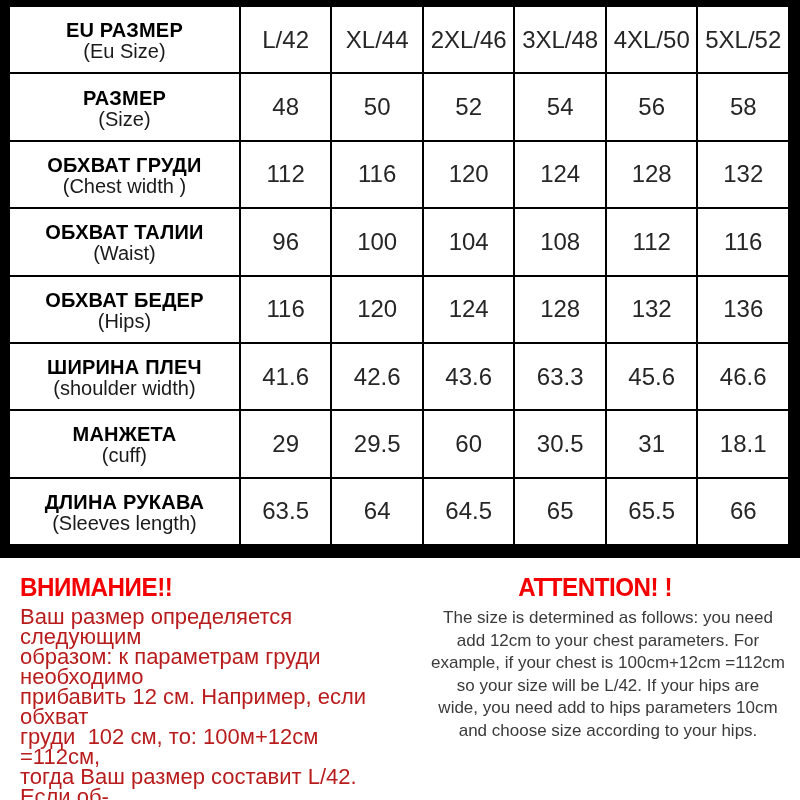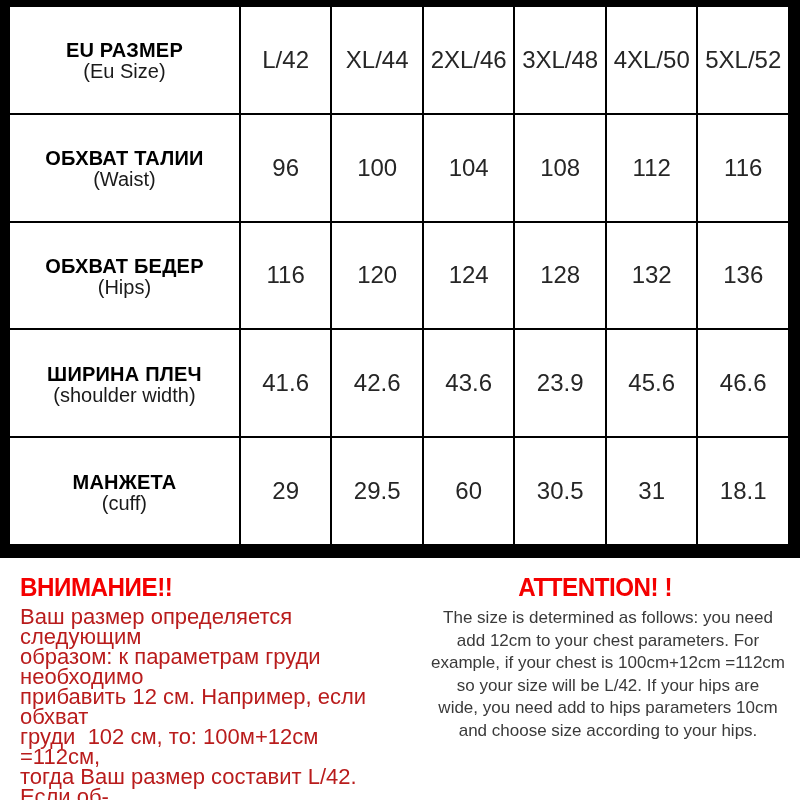--- a/index.html
+++ b/index.html
@@ -99,20 +99,44 @@
         </td>
         <td class="val-cell">L/42</td>
         <td class="val-cell">XL/44</td>
         <td class="val-cell">2XL/46</td>
         <td class="val-cell">3XL/48</td>
         <td class="val-cell">4XL/50</td>
         <td class="val-cell">5XL/52</td>
       </tr>
       <tr>
         <td>
+          <div class="cell-ru">РАЗМЕР</div>
+          <div class="cell-en">(Size)</div>
+        </td>
+        <td class="val-cell">48</td>
+        <td class="val-cell">50</td>
+        <td class="val-cell">52</td>
+        <td class="val-cell">54</td>
+        <td class="val-cell">56</td>
+        <td class="val-cell">58</td>
+      </tr>
+      <tr>
+        <td>
+          <div class="cell-ru">ОБХВАТ ГРУДИ</div>
+          <div class="cell-en">(Chest width )</div>
+        </td>
+        <td class="val-cell">112</td>
+        <td class="val-cell">116</td>
+        <td class="val-cell">120</td>
+        <td class="val-cell">124</td>
+        <td class="val-cell">128</td>
+        <td class="val-cell">132</td>
+      </tr>
+      <tr>
+        <td>
           <div class="cell-ru">ОБХВАТ ТАЛИИ</div>
           <div class="cell-en">(Waist)</div>
         </td>
         <td class="val-cell">96</td>
         <td class="val-cell">100</td>
         <td class="val-cell">104</td>
         <td class="val-cell">108</td>
         <td class="val-cell">112</td>
         <td class="val-cell">116</td>
       </tr>
@@ -129,35 +153,47 @@
         <td class="val-cell">136</td>
       </tr>
       <tr>
         <td>
           <div class="cell-ru">ШИРИНА ПЛЕЧ</div>
           <div class="cell-en">(shoulder width)</div>
         </td>
         <td class="val-cell">41.6</td>
         <td class="val-cell">42.6</td>
         <td class="val-cell">43.6</td>
-        <td class="val-cell">23.9</td>
+        <td class="val-cell">63.3</td>
         <td class="val-cell">45.6</td>
         <td class="val-cell">46.6</td>
       </tr>
       <tr>
         <td>
           <div class="cell-ru">МАНЖЕТА</div>
           <div class="cell-en">(cuff)</div>
         </td>
         <td class="val-cell">29</td>
         <td class="val-cell">29.5</td>
         <td class="val-cell">60</td>
         <td class="val-cell">30.5</td>
         <td class="val-cell">31</td>
         <td class="val-cell">18.1</td>
+      </tr>
+      <tr>
+        <td>
+          <div class="cell-ru">ДЛИНА РУКАВА</div>
+          <div class="cell-en">(Sleeves length)</div>
+        </td>
+        <td class="val-cell">63.5</td>
+        <td class="val-cell">64</td>
+        <td class="val-cell">64.5</td>
+        <td class="val-cell">65</td>
+        <td class="val-cell">65.5</td>
+        <td class="val-cell">66</td>
       </tr>
     </tbody>
   </table>
 </div>
 
 <div class="notes">
   <section class="note note-ru">
     <h2 class="note-heading">ВНИМАНИЕ!!</h2>
     <p class="note-body">Ваш размер определяется следующим
 образом: к параметрам груди необходимо

